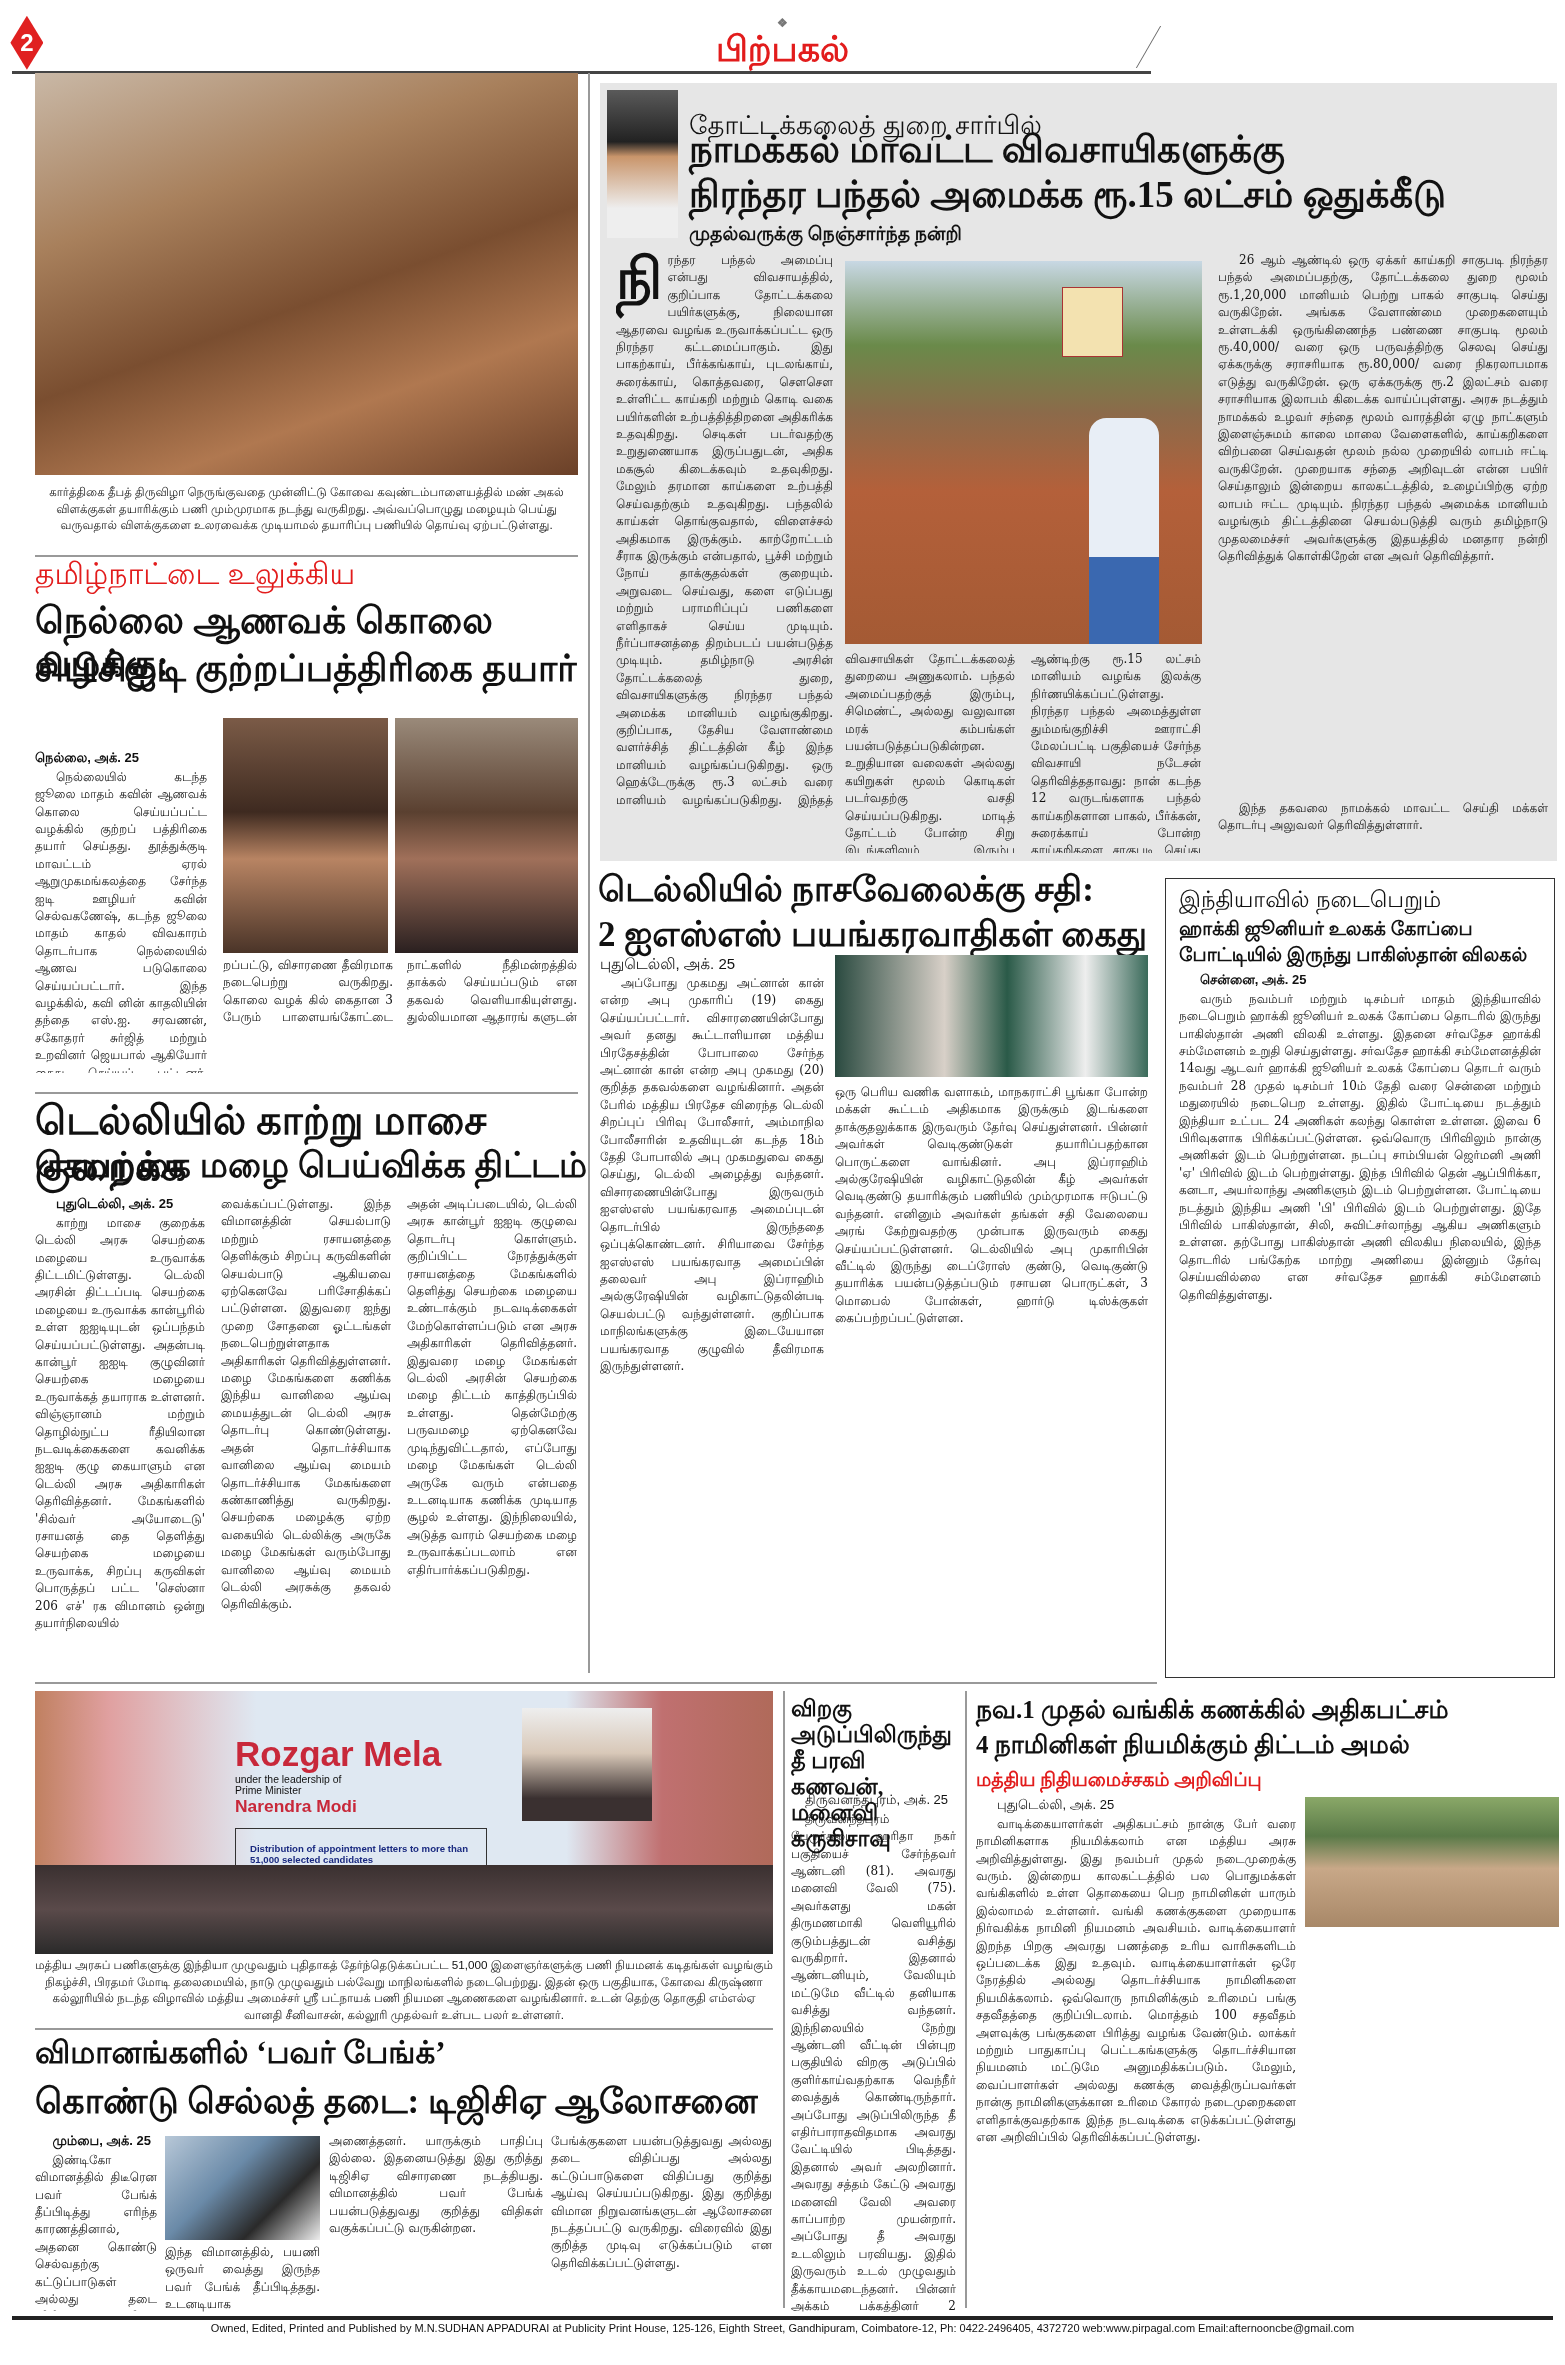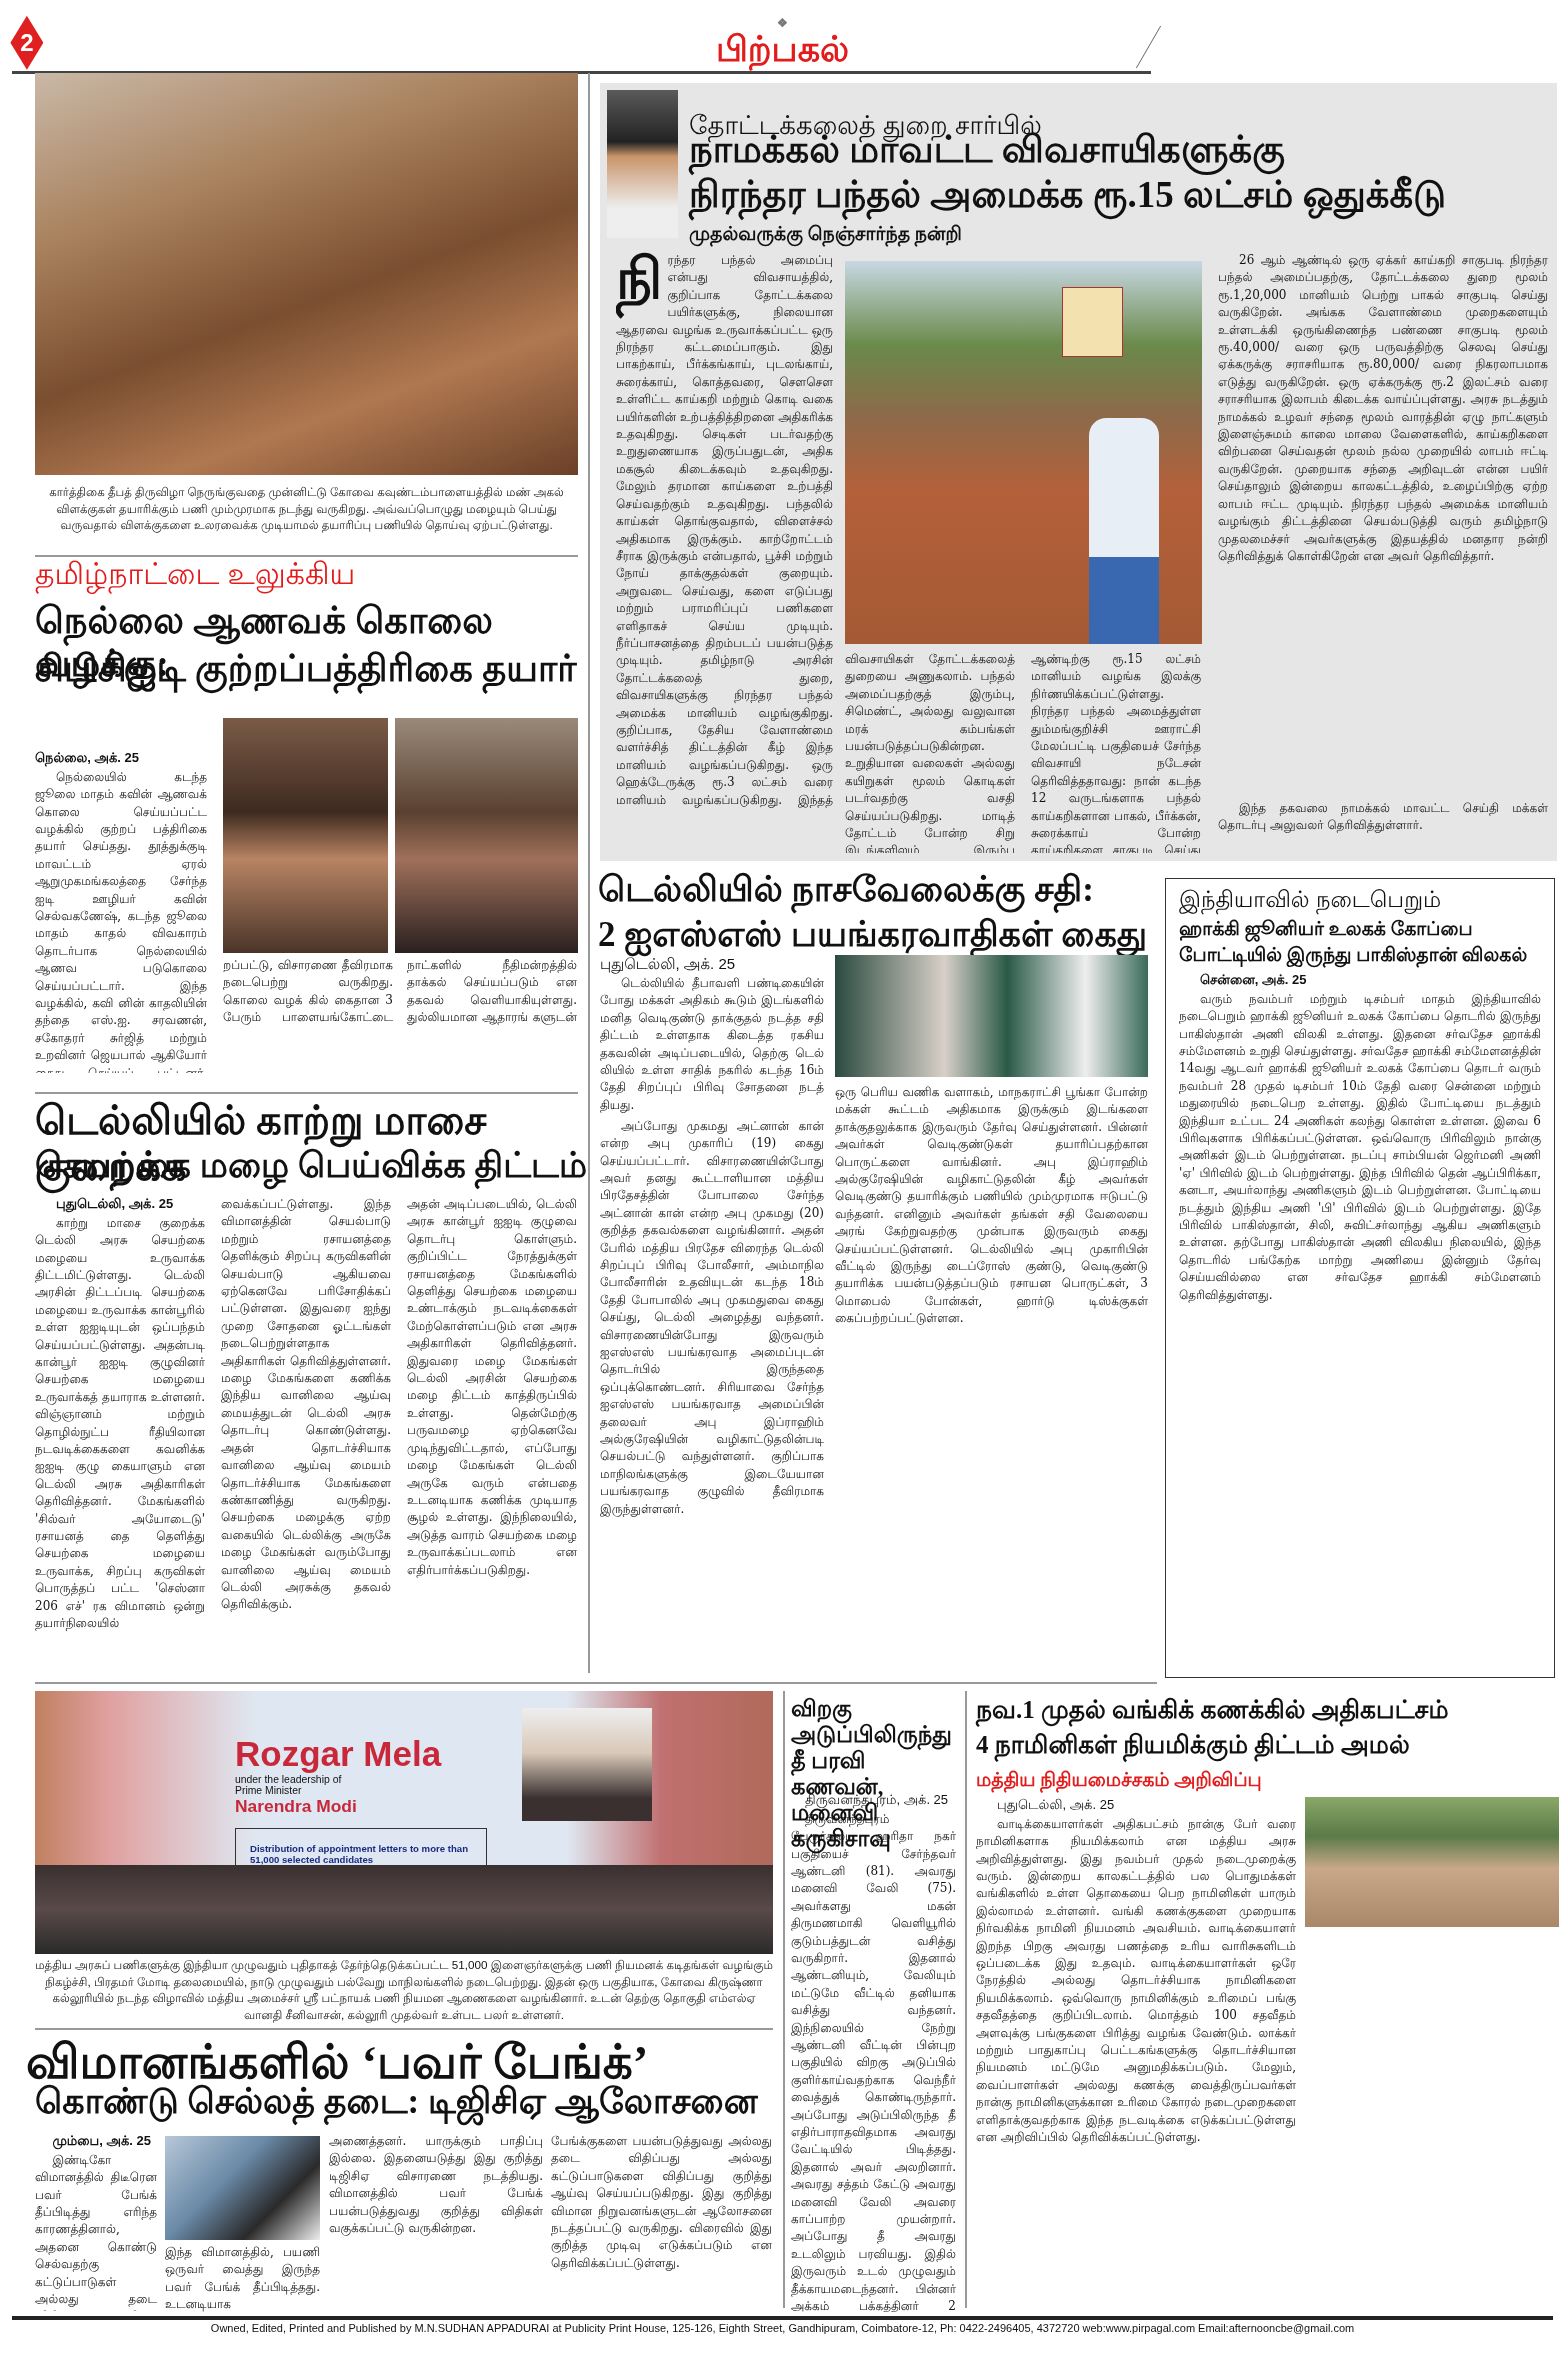--- a/index.html
+++ b/index.html
@@ -86,21 +86,20 @@
 </div>
 <div class="col body" style="left:845px;top:651px;width:170px;height:202px;overflow:hidden">விவசாயிகள் தோட்டக்கலைத் துறையை அணுகலாம். பந்தல் அமைப்பதற்குத் இரும்பு, சிமெண்ட், அல்லது வலுவான மரக் கம்பங்கள் பயன்படுத்தப்படுகின்றன. உறுதியான வலைகள் அல்லது கயிறுகள் மூலம் கொடிகள் படர்வதற்கு வசதி செய்யப்படுகிறது. மாடித் தோட்டம் போன்ற சிறு இடங்களிலும் இரும்பு வலைகளைப் பயன்படுத்தி பந்தல் அமைப்பை உருவாக்கலாம். அந்த வகையில் நாமக்கல் மாவட்டத்தில் எருமப்பட்டி, மோகனூர், நாமக்கல், ராசிபுரம், சேந்தமங்கலம், திருச்செங்கோடு, வெண்ணந்தூர் ஒன்றியங்களில் 2025-2026ம்</div>
 <div class="col body" style="left:1031px;top:651px;width:170px;height:202px;overflow:hidden">ஆண்டிற்கு ரூ.15 லட்சம் மானியம் வழங்க இலக்கு நிர்ணயிக்கப்பட்டுள்ளது. நிரந்தர பந்தல் அமைத்துள்ள தும்மங்குறிச்சி ஊராட்சி மேலப்பட்டி பகுதியைச் சேர்ந்த விவசாயி நடேசன் தெரிவித்ததாவது: நான் கடந்த 12 வருடங்களாக பந்தல் காய்கறிகளான பாகல், பீர்க்கன், சுரைக்காய் போன்ற காய்கறிகளை சாகுபடி செய்து வருகிறேன். தோட்டக்கலை துறை மூலம் பந்தல் சாகுபடி மானியம் பெற்று மிகப்பெரிய அளவில் அரை ஏக்கரில் சாகுபடி செய்ய ஆரம்பித்தேன். வருடத்திற்கு இரண்டு முதல் மூன்று முறை பருவங்களில் சாகுபடி செய்து வருகிறேன். நடப்பாண்டு 2025-</div>
 <div class="col body" style="left:1218px;top:252px;width:330px;height:487px;overflow:hidden;text-indent:21px">26 ஆம் ஆண்டில் ஒரு ஏக்கர் காய்கறி சாகுபடி நிரந்தர பந்தல் அமைப்பதற்கு, தோட்டக்கலை துறை மூலம் ரூ.1,20,000 மானியம் பெற்று பாகல் சாகுபடி செய்து வருகிறேன். அங்கக வேளாண்மை முறைகளையும் உள்ளடக்கி ஒருங்கிணைந்த பண்ணை சாகுபடி மூலம் ரூ.40,000/ வரை ஒரு பருவத்திற்கு செலவு செய்து ஏக்கருக்கு சராசரியாக ரூ.80,000/ வரை நிகரலாபமாக எடுத்து வருகிறேன். ஒரு ஏக்கருக்கு ரூ.2 இலட்சம் வரை சராசரியாக இலாபம் கிடைக்க வாய்ப்புள்ளது. அரசு நடத்தும் நாமக்கல் உழவர் சந்தை மூலம் வாரத்தின் ஏழு நாட்களும் இளைஞ்சுமம் காலை மாலை வேளைகளில், காய்கறிகளை விற்பனை செய்வதன் மூலம் நல்ல முறையில் லாபம் ஈட்டி வருகிறேன். முறையாக சந்தை அறிவுடன் என்ன பயிர் செய்தாலும் இன்றைய காலகட்டத்தில், உழைப்பிற்கு ஏற்ற லாபம் ஈட்ட முடியும். நிரந்தர பந்தல் அமைக்க மானியம் வழங்கும் திட்டத்தினை செயல்படுத்தி வரும் தமிழ்நாடு முதலமைச்சர் அவர்களுக்கு இதயத்தில் மனதார நன்றி தெரிவித்துக் கொள்கிறேன் என அவர் தெரிவித்தார்.</div>
 <div class="col body" style="left:1218px;top:800px;width:330px;height:52px;text-indent:21px">இந்த தகவலை நாமக்கல் மாவட்ட செய்தி மக்கள் தொடர்பு அலுவலர் தெரிவித்துள்ளார்.</div>
 
 <div class="abs hl" style="left:598px;top:870px;font-size:35px;width:557px">டெல்லியில் நாசவேலைக்கு சதி:</div>
 <div class="abs hl" style="left:598px;top:915px;font-size:35px;width:557px">2 ஐஎஸ்எஸ் பயங்கரவாதிகள் கைது</div>
 <div class="col body" style="left:600px;top:955px;width:224px;height:713px;overflow:hidden">
   <div style="font:15px 'Liberation Sans',sans-serif">புதுடெல்லி, அக். 25</div>
-  <div style="text-indent:21px;margin-bottom:3.5px">டெல்லியில் தீபாவளி பண்டிகையின் போது மக்கள் அதிகம் கூடும் இடங்களில் மனித வெடிகுண்டு தாக்குதல் நடத்த சதி திட்டம் உள்ளதாக கிடைத்த ரகசிய தகவலின் அடிப்படையில், தெற்கு டெல் லியில் உள்ள சாதிக் நகரில் கடந்த 16ம் தேதி சிறப்புப் பிரிவு சோதனை நடத் தியது.</div>
   <div style="text-indent:21px">அப்போது முகமது அட்னான் கான் என்ற அபு முகாரிப் (19) கைது செய்யப்பட்டார். விசாரணையின்போது அவர் தனது கூட்டாளியான மத்திய பிரதேசத்தின் போபாலை சேர்ந்த அட்னான் கான் என்ற அபு முகமது (20) குறித்த தகவல்களை வழங்கினார். அதன் பேரில் மத்திய பிரதேச விரைந்த டெல்லி சிறப்புப் பிரிவு போலீசார், அம்மாநில போலீசாரின் உதவியுடன் கடந்த 18ம் தேதி போபாலில் அபு முகமதுவை கைது செய்து, டெல்லி அழைத்து வந்தனர். விசாரணையின்போது இருவரும் ஐஎஸ்எஸ் பயங்கரவாத அமைப்புடன் தொடர்பில் இருந்ததை ஒப்புக்கொண்டனர். சிரியாவை சேர்ந்த ஐஎஸ்எஸ் பயங்கரவாத அமைப்பின் தலைவர் அபு இப்ராஹிம் அல்குரேஷியின் வழிகாட்டுதலின்படி செயல்பட்டு வந்துள்ளனர். குறிப்பாக மாநிலங்களுக்கு இடையேயான பயங்கரவாத குழுவில் தீவிரமாக இருந்துள்ளனர்.</div>
 </div>
 <div class="abs photo" style="left:835px;top:955px;width:313px;height:122px;background:linear-gradient(90deg,#2a4a40,#d8d0c8 35%,#2a5a48 55%,#eee 80%,#3a6a5a)"></div>
 <div class="col body" style="left:835px;top:1084px;width:313px;height:584px;overflow:hidden;text-indent:0">ஒரு பெரிய வணிக வளாகம், மாநகராட்சி பூங்கா போன்ற மக்கள் கூட்டம் அதிகமாக இருக்கும் இடங்களை தாக்குதலுக்காக இருவரும் தேர்வு செய்துள்ளனர். பின்னர் அவர்கள் வெடிகுண்டுகள் தயாரிப்பதற்கான பொருட்களை வாங்கினர். அபு இப்ராஹிம் அல்குரேஷியின் வழிகாட்டுதலின் கீழ் அவர்கள் வெடிகுண்டு தயாரிக்கும் பணியில் மும்முரமாக ஈடுபட்டு வந்தனர். எனினும் அவர்கள் தங்கள் சதி வேலையை அரங் கேற்றுவதற்கு முன்பாக இருவரும் கைது செய்யப்பட்டுள்ளனர். டெல்லியில் அபு முகாரிபின் வீட்டில் இருந்து டைப்ரோஸ் குண்டு, வெடிகுண்டு தயாரிக்க பயன்படுத்தப்படும் ரசாயன பொருட்கள், 3 மொபைல் போன்கள், ஹார்டு டிஸ்க்குகள் கைப்பற்றப்பட்டுள்ளன.</div>
 
 <div class="abs box" style="left:1165px;top:878px;width:390px;height:800px"></div>
 <div class="abs" style="left:1179px;top:887px;font:22.6px 'Liberation Sans',sans-serif">இந்தியாவில் நடைபெறும்</div>
 <div class="abs hl" style="left:1179px;top:918px;font-size:19px">ஹாக்கி ஜூனியர் உலகக் கோப்பை</div>
 <div class="abs hl" style="left:1179px;top:944px;font-size:19px">போட்டியில் இருந்து பாகிஸ்தான் விலகல்</div>
 <div class="col body" style="left:1179px;top:972px;width:362px;height:696px;overflow:hidden">
@@ -117,21 +116,21 @@
     <div style="font:10.4px 'Liberation Sans',sans-serif">Prime Minister</div>
     <div style="font:bold 17.4px 'Liberation Sans',sans-serif;color:#c8283a">Narendra Modi</div>
     <div style="margin-top:11px;border:0.9px solid #333;padding:14px;font:bold 9.6px 'Liberation Sans',sans-serif;color:#1a2a80">Distribution of appointment letters to more than 51,000 selected candidates</div>
   </div>
   <div style="position:absolute;left:487px;top:17.4px;width:130px;height:113px;background:linear-gradient(180deg,#eee,#d8c8b8 40%,#3a3030 80%)"></div>
   <div style="position:absolute;left:0;top:174px;width:738px;height:89px;background:linear-gradient(180deg,#3a3030,#5a4a4a 50%,#2a2a2a)"></div>
 </div>
 <div class="abs cap" style="left:35px;top:1957px;width:738px">மத்திய அரசுப் பணிகளுக்கு இந்தியா முழுவதும் புதிதாகத் தேர்ந்தெடுக்கப்பட்ட 51,000 இளைஞர்களுக்கு பணி நியமனக் கடிதங்கள் வழங்கும் நிகழ்ச்சி, பிரதமர் மோடி தலைமையில், நாடு முழுவதும் பல்வேறு மாநிலங்களில் நடைபெற்றது. இதன் ஒரு பகுதியாக, கோவை கிருஷ்ணா கல்லூரியில் நடந்த விழாவில் மத்திய அமைச்சர் ஸ்ரீ பட்நாயக் பணி நியமன ஆணைகளை வழங்கினார். உடன் தெற்கு தொகுதி எம்எல்ஏ வானதி சீனிவாசன், கல்லூரி முதல்வர் உள்பட பலர் உள்ளனர்.</div>
 <div class="hr" style="left:35px;top:2028px;width:738px"></div>
 
-<div class="abs hl" style="left:26px;top:2035px;font-size:47px;width:739px">விமானங்களில் ‘பவர் பேங்க்’</div>
+<div class="abs hl" style="left:35px;top:2035px;font-size:31px;width:739px">விமானங்களில் ‘பவர் பேங்க்’</div>
 <div class="abs hl" style="left:35px;top:2082px;font-size:35px;width:739px">கொண்டு செல்லத் தடை: டிஜிசிஏ ஆலோசனை</div>
 <div class="col body" style="left:35px;top:2133px;width:122px;height:178px;overflow:hidden">
   <div class="dateln" style="padding-left:17.4px">மும்பை, அக். 25</div>
   <div style="text-indent:17.4px">இண்டிகோ விமானத்தில் திடீரென பவர் பேங்க் தீப்பிடித்து எரிந்த காரணத்தினால், அதனை கொண்டு செல்வதற்கு கட்டுப்பாடுகள் அல்லது தடை விதிப்பது குறித்து டிஜிசிஏ ஆலோசனை நடத்தி வருகிறது. கடந்த 19 ம் தேதி திமாப்பூருக்கு</div>
 </div>
 <div class="abs photo" style="left:165px;top:2136px;width:155px;height:104px;background:linear-gradient(135deg,#b8c8d8,#6a8aa8 40%,#2a2a2a 70%,#eee)"></div>
 <div class="col body" style="left:165px;top:2244px;width:155px;height:68px;overflow:hidden">இந்த விமானத்தில், பயணி ஒருவர் வைத்து இருந்த பவர் பேங்க் தீப்பிடித்தது. உடனடியாக</div>
 <div class="col body" style="left:329px;top:2133px;width:214px;height:178px;overflow:hidden">அணைத்தனர். யாருக்கும் பாதிப்பு இல்லை. இதனையடுத்து இது குறித்து டிஜிசிஏ விசாரணை நடத்தியது. விமானத்தில் பவர் பேங்க் பயன்படுத்துவது குறித்து விதிகள் வகுக்கப்பட்டு வருகின்றன.</div>
 <div class="col body" style="left:551px;top:2133px;width:221px;height:178px;overflow:hidden">பேங்க்குகளை பயன்படுத்துவது அல்லது தடை விதிப்பது அல்லது கட்டுப்பாடுகளை விதிப்பது குறித்து ஆய்வு செய்யப்படுகிறது. இது குறித்து விமான நிறுவனங்களுடன் ஆலோசனை நடத்தப்பட்டு வருகிறது. விரைவில் இது குறித்த முடிவு எடுக்கப்படும் என தெரிவிக்கப்பட்டுள்ளது.</div>
 

